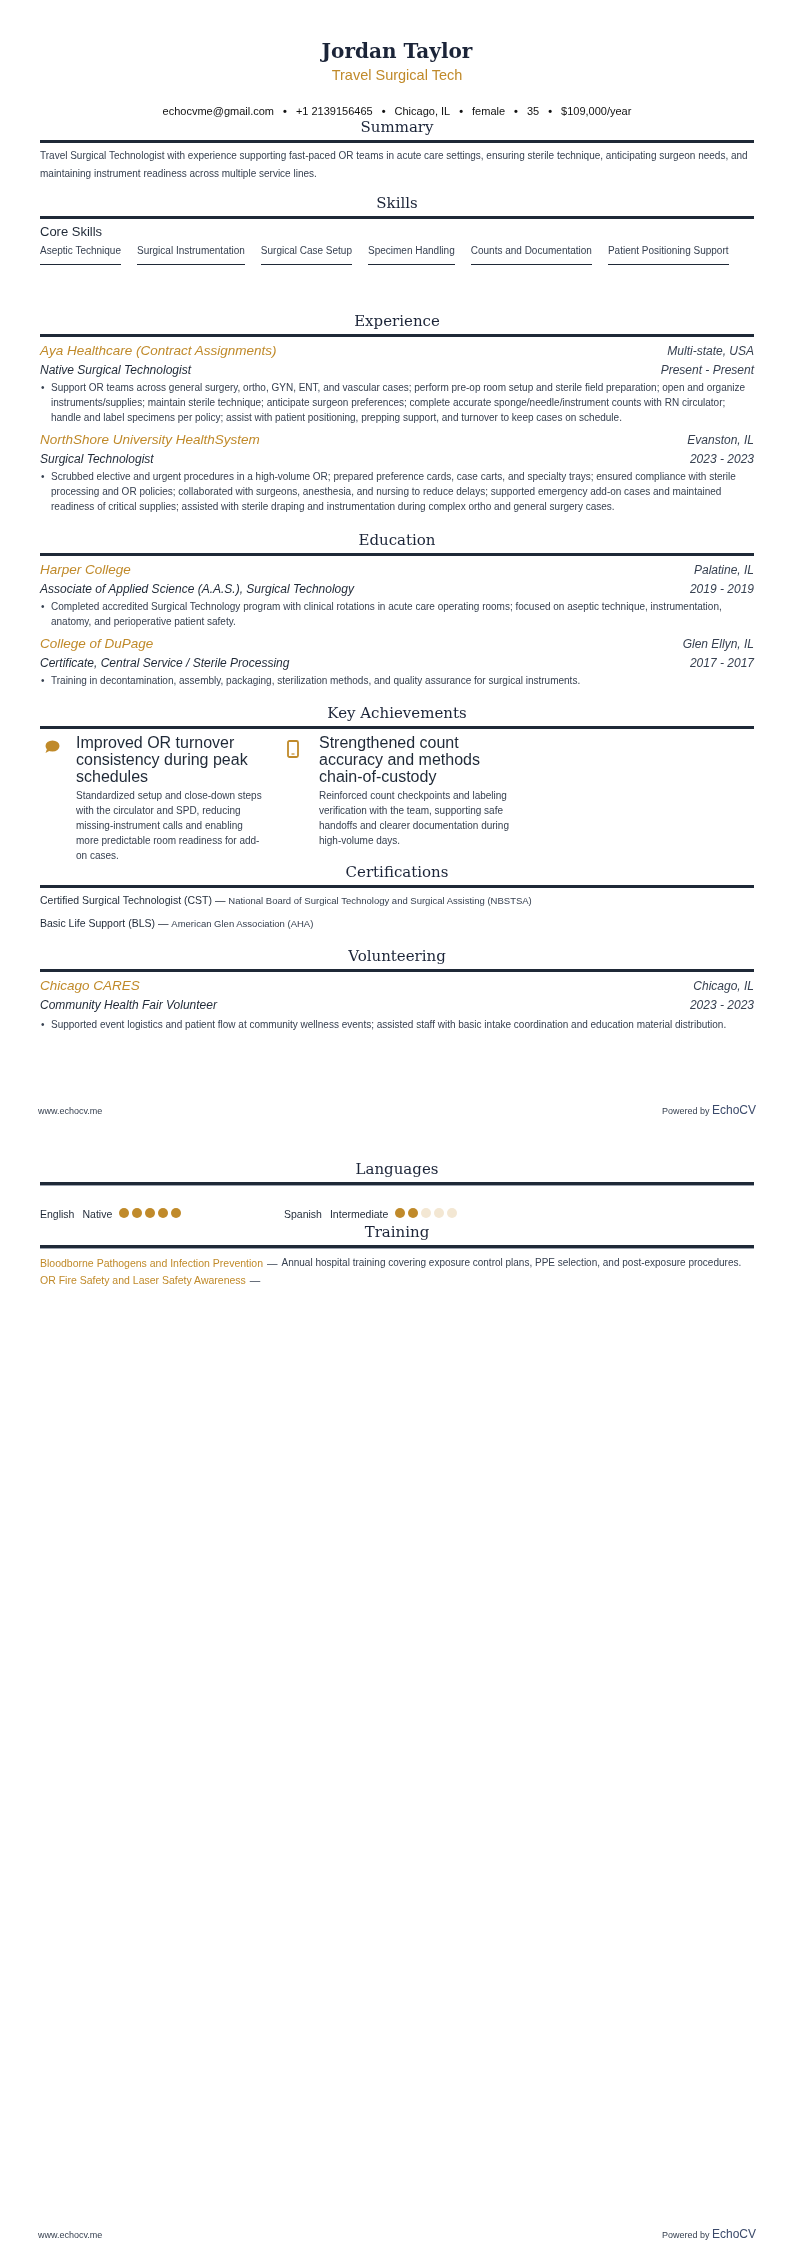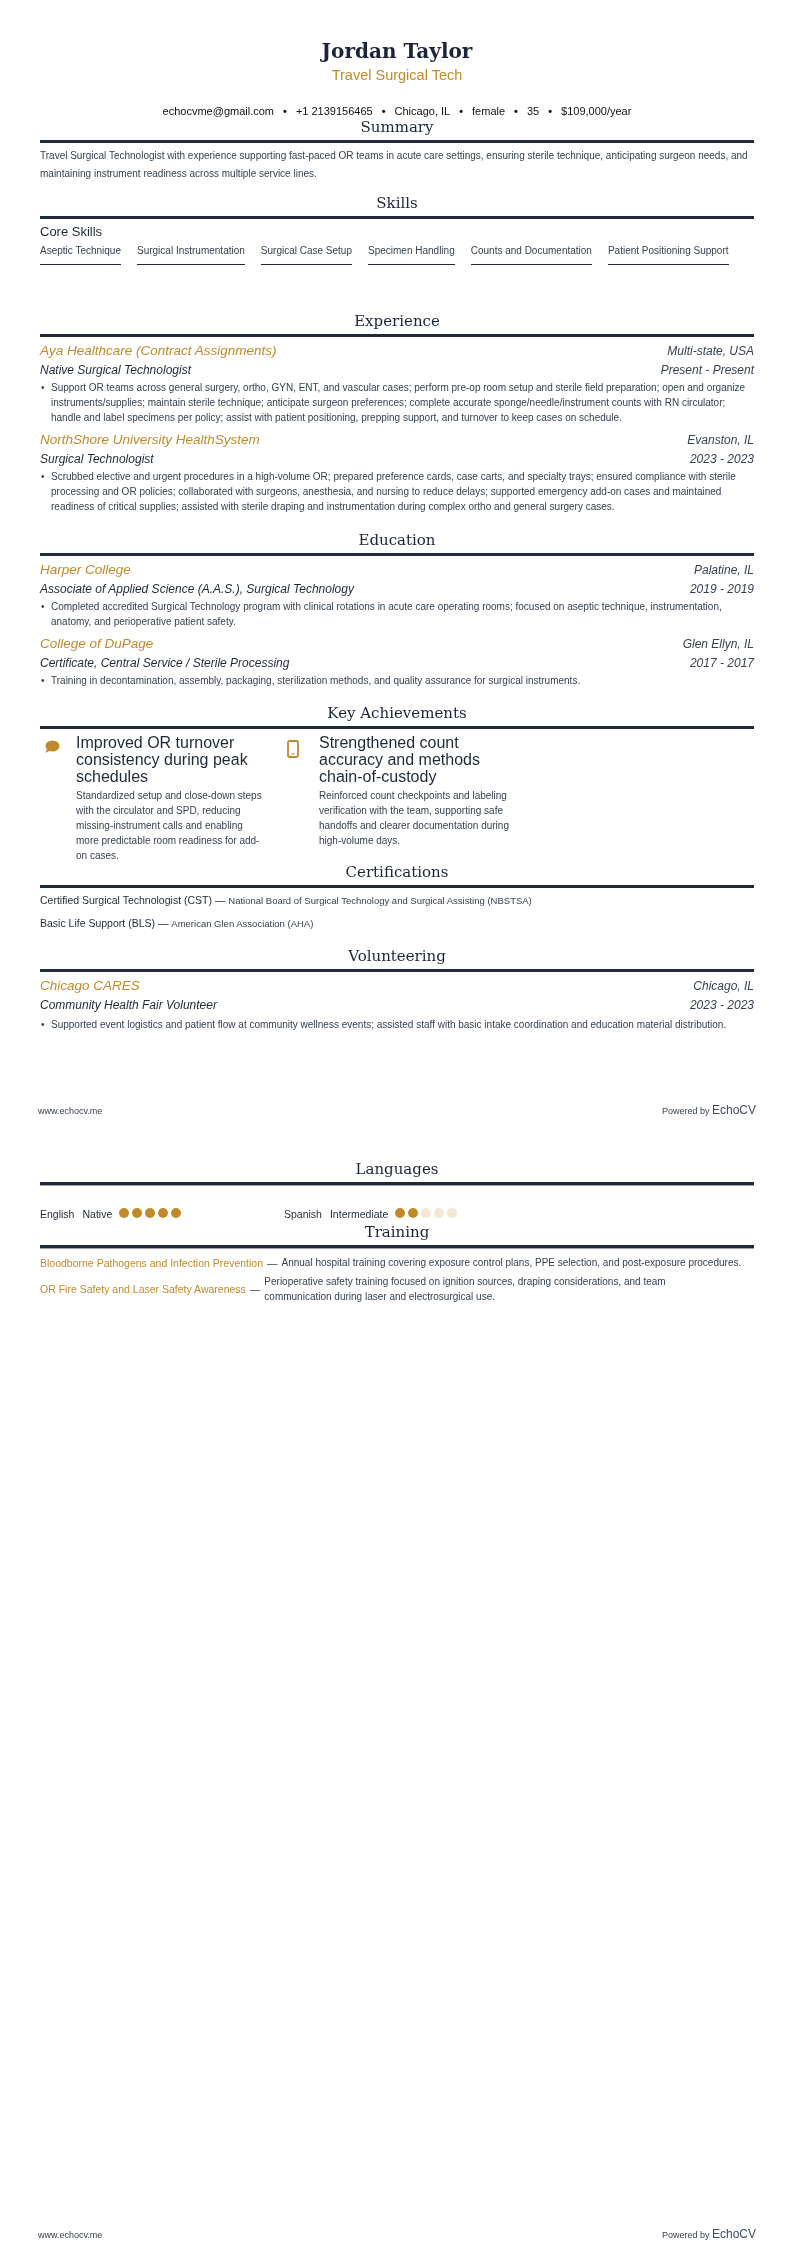--- a/index.html
+++ b/index.html
@@ -253,20 +253,19 @@
   <div class="section-title">Training</div>
   <div class="section-rule double"></div>
   <div class="train">
     <span class="tname">Bloodborne Pathogens and Infection Prevention</span>
     <span class="dash">—</span>
     <span class="tdesc" style="width:470px;">Annual hospital training covering exposure control plans, PPE selection, and post-exposure procedures.</span>
   </div>
   <div class="train" style="margin-top:4px;">
     <span class="tname">OR Fire Safety and Laser Safety Awareness</span>
     <span class="dash">—</span>
-    <span class="tdesc" style="width:470px;">Perioperative safety training focused on ignition sources, draping considerations, and team communication during laser and electrosurgical use.</span>
   </div>
 </div>
 
 <div class="footer" style="top:2227px;">
   <span>www.echocv.me</span>
   <span><span>Powered by</span> <span class="brand">EchoCV</span></span>
 </div>
 
 </body></html>

